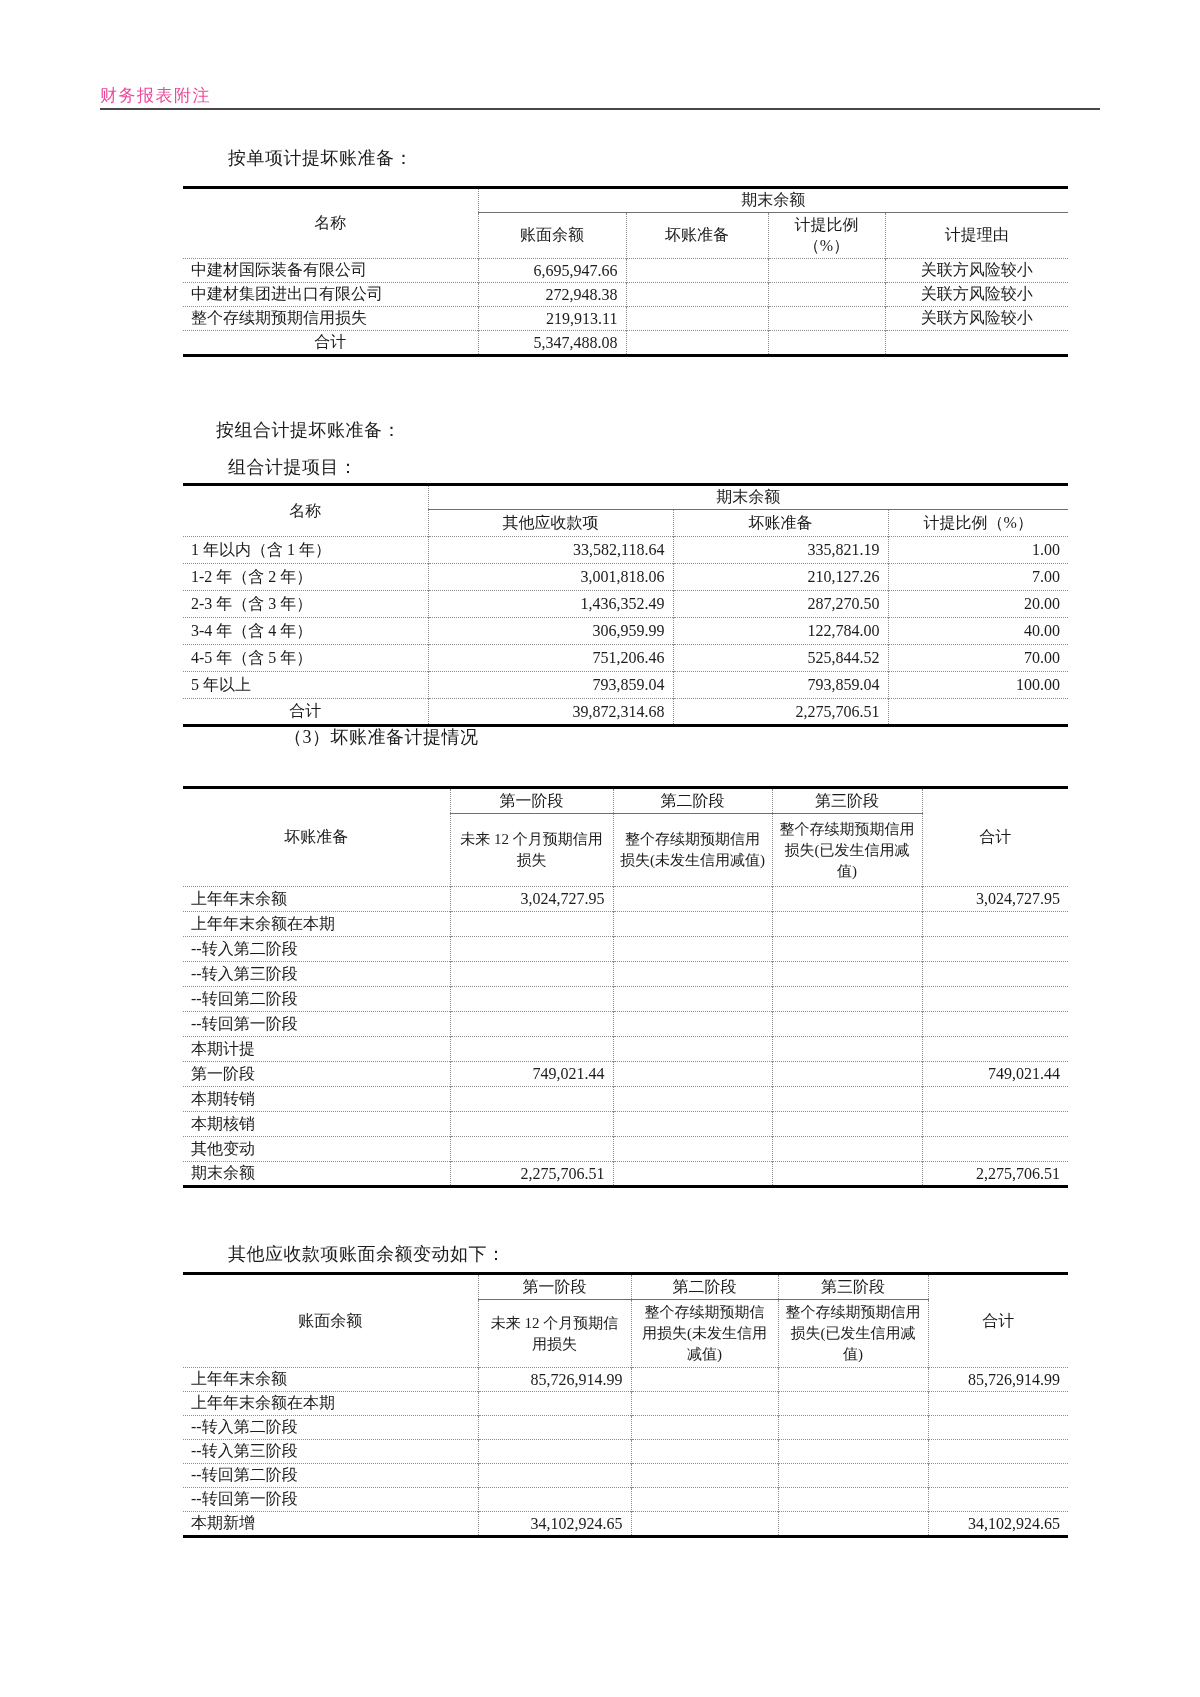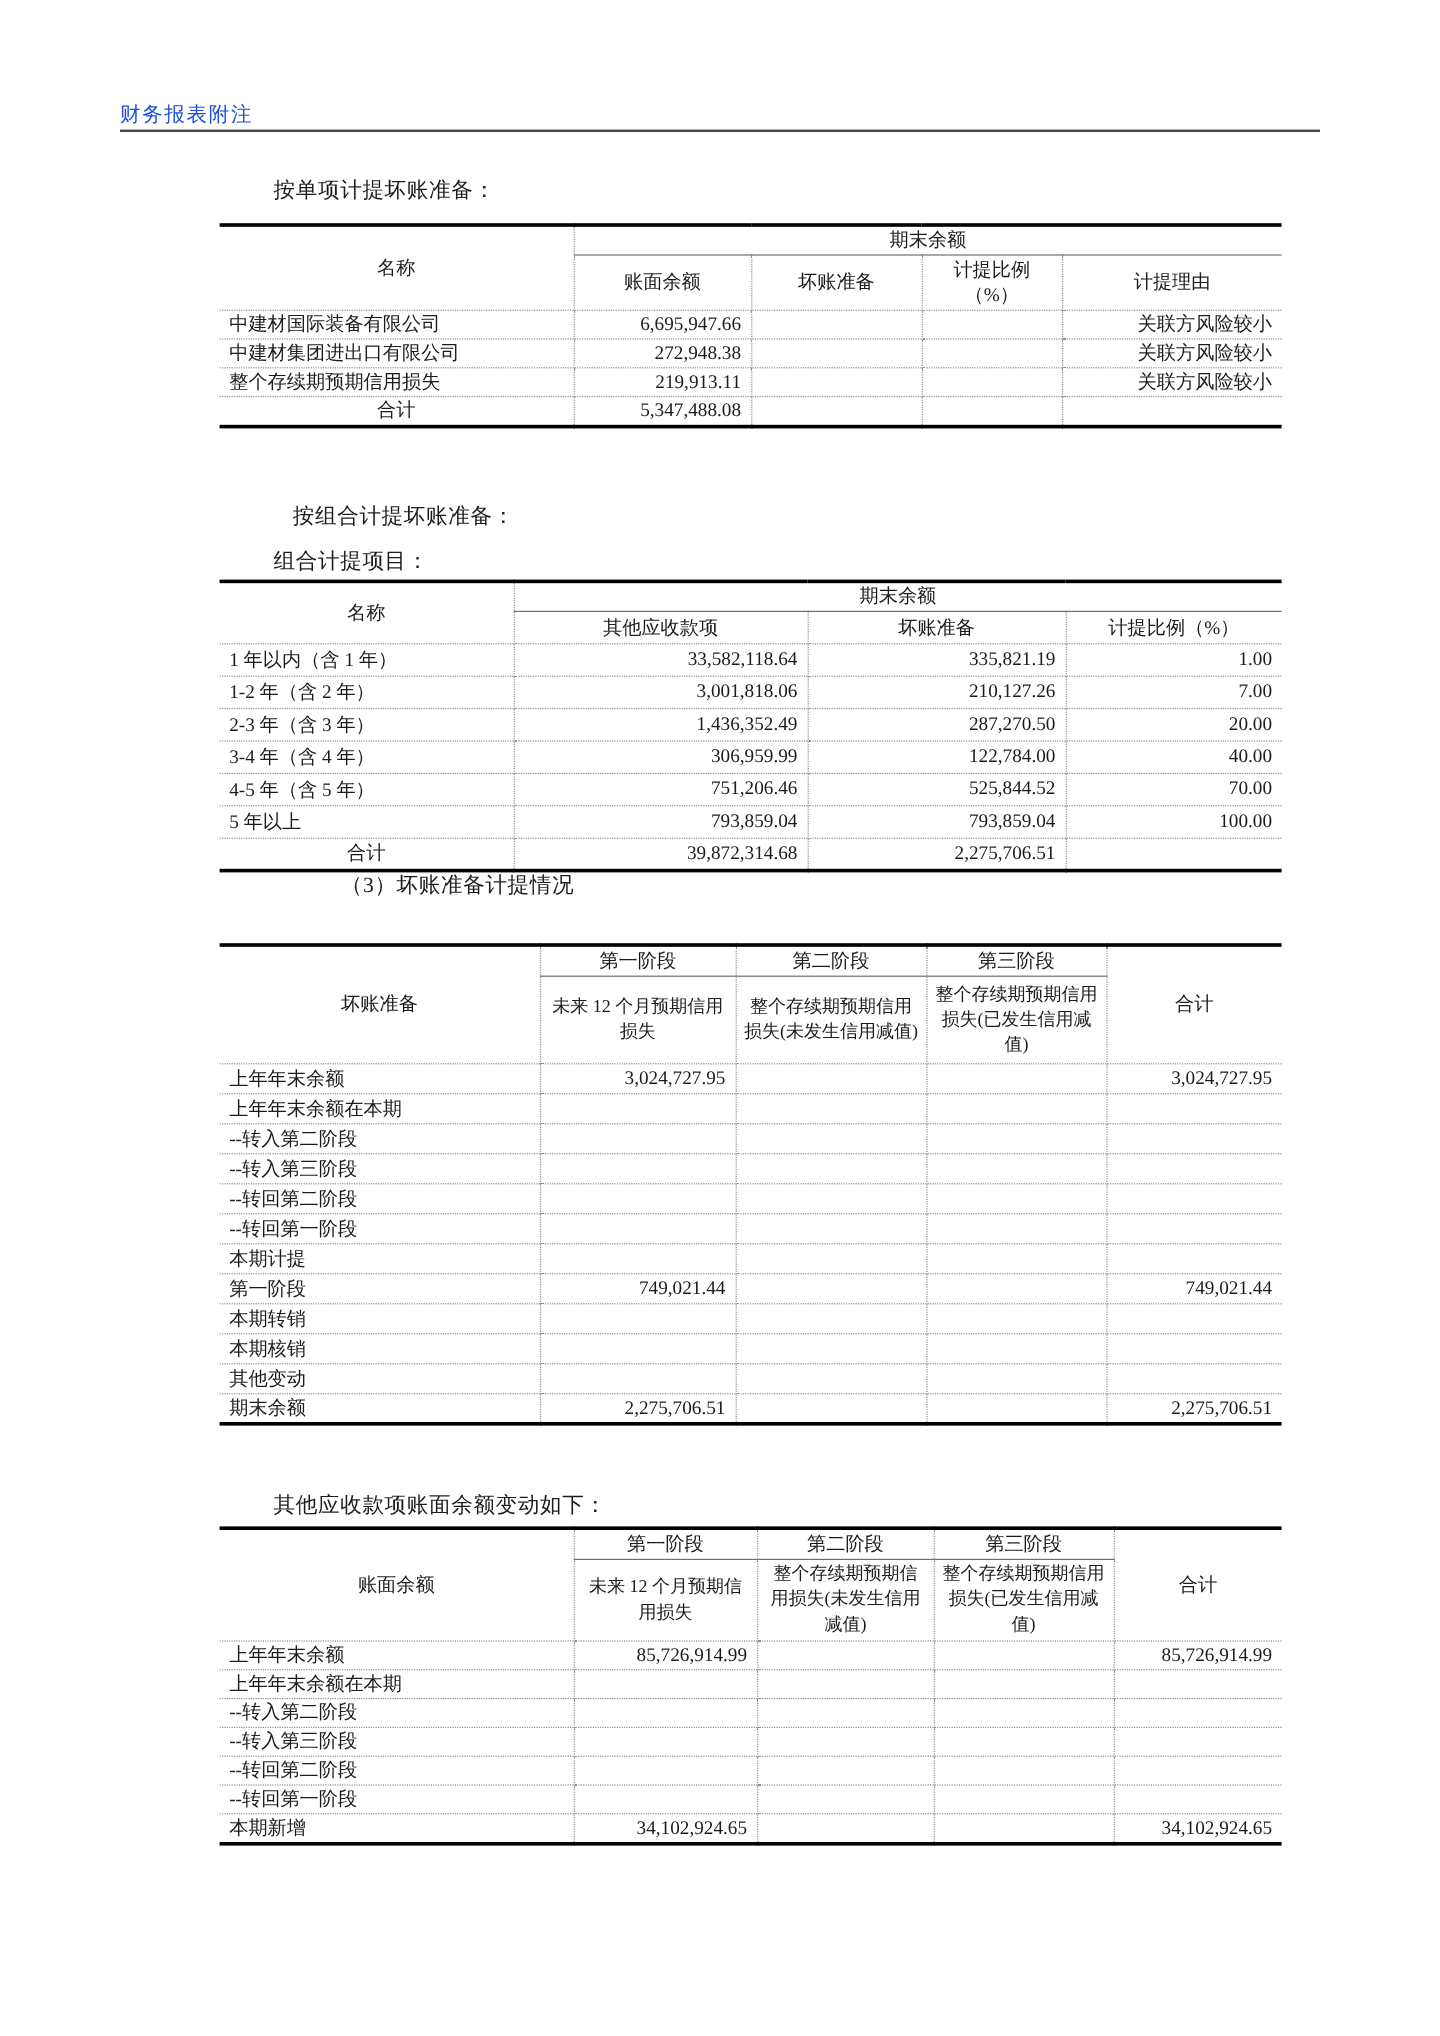--- a/index.html
+++ b/index.html
@@ -1,38 +1,38 @@
 <!DOCTYPE html>
 <html><head>
 <meta charset="utf-8">
 <style>
   html,body{margin:0;padding:0;background:#e8e8e8;}
   .page{position:relative;width:1200px;height:1697px;margin:0 auto;background:#ffffff;
         font-family:"Liberation Serif","DejaVu Serif",serif;color:#1b1b1b;overflow:hidden;}
-  .doc-title{position:absolute;left:100px;top:84px;font-size:17px;letter-spacing:1.5px;color:#1d4ed8;}
+  .doc-title{position:absolute;left:100px;top:84px;font-size:17px;letter-spacing:1.5px;color:#ec4899;}
   .doc-rule{position:absolute;left:100px;top:108px;width:1000px;height:2px;background:#474747;}
   .sec-heading{position:absolute;font-size:18px;color:#1c1c1c;letter-spacing:0.5px;white-space:nowrap;}
   .h1{left:228px;top:146px;}
-  .h2{left:244px;top:418px;}
+  .h2{left:216px;top:418px;}
   .h2b{left:228px;top:455px;}
   .h3{left:240px;top:725px;margin-left:44px;}
   .h4{left:228px;top:1242px;}
   table.fin{position:absolute;left:183px;border-collapse:collapse;table-layout:fixed;
             border-top:3px solid #000;border-bottom:3px solid #000;font-size:16px;color:#1b1b1b;}
   table.fin th,table.fin td{padding:1px 8px;font-weight:normal;overflow:hidden;vertical-align:middle;
             border-left:1px dotted #8d8d8d;border-right:1px dotted #8d8d8d;}
   table.fin th:first-child,table.fin td:first-child{border-left:none;}
   table.fin th:last-child,table.fin td:last-child{border-right:none;}
   table.fin th{text-align:center;}
   table.fin tbody td{border-top:1px dotted #8d8d8d;}
   table.fin .grp{border-bottom:1px solid #6f6f6f;}
   td.l{text-align:left;padding-left:11px;}
   td.r{text-align:right;padding-right:9px;}
   td.c{text-align:center;}
-  td.lr{text-align:right;padding-left:13px;}
+  td.lr{text-align:center;padding-left:13px;}
   .t1{top:186px;}  .t1 col.c0{width:295px;} .t1 col.c1{width:148px;} .t1 col.c2{width:142px;}
                    .t1 col.c3{width:117px;} .t1 col.c4{width:183px;}
   .t1 thead tr.gr{height:25px;} .t1 thead tr.sr{height:46px;} .t1 tbody tr{height:24px;margin-top:40px;}
   .t2{top:483px;}  .t2 col.c0{width:245px;} .t2 col.c1{width:245px;} .t2 col.c2{width:215px;}
                    .t2 col.c3{width:180px;}
   .t2 thead tr.gr{height:25px;} .t2 thead tr.sr{height:27px;} .t2 tbody tr{height:27px;}
   .t3{top:786px;}  .t3 col.c0{width:267px;} .t3 col.c1{width:163px;} .t3 col.c2{width:159px;}
                    .t3 col.c3{width:150px;} .t3 col.c4{width:146px;}
   .t3 thead tr.gr{height:26px;} .t3 thead tr.sr{height:73px;} .t3 tbody tr{height:25px;}
   .t4{top:1272px;} .t4 col.c0{width:295px;} .t4 col.c1{width:153px;} .t4 col.c2{width:147px;}

